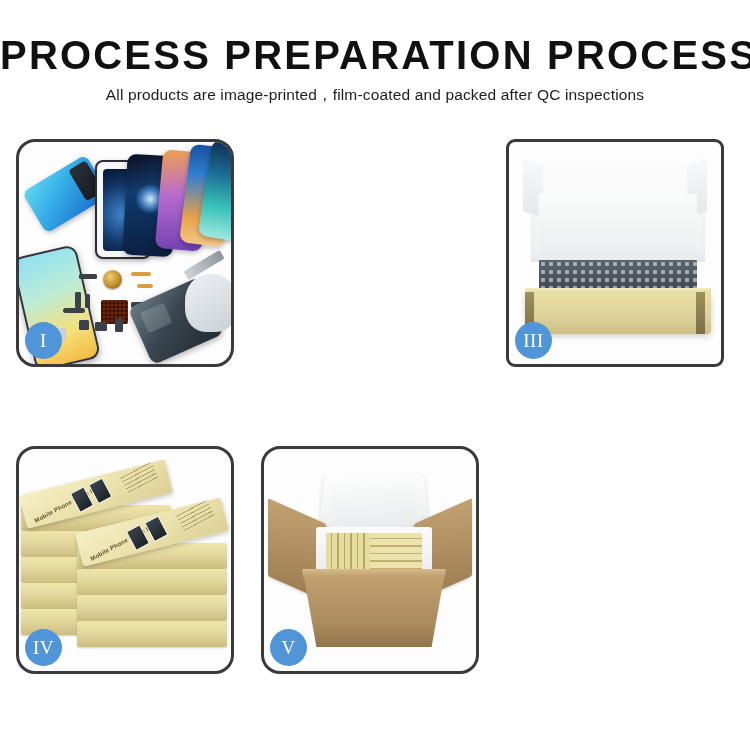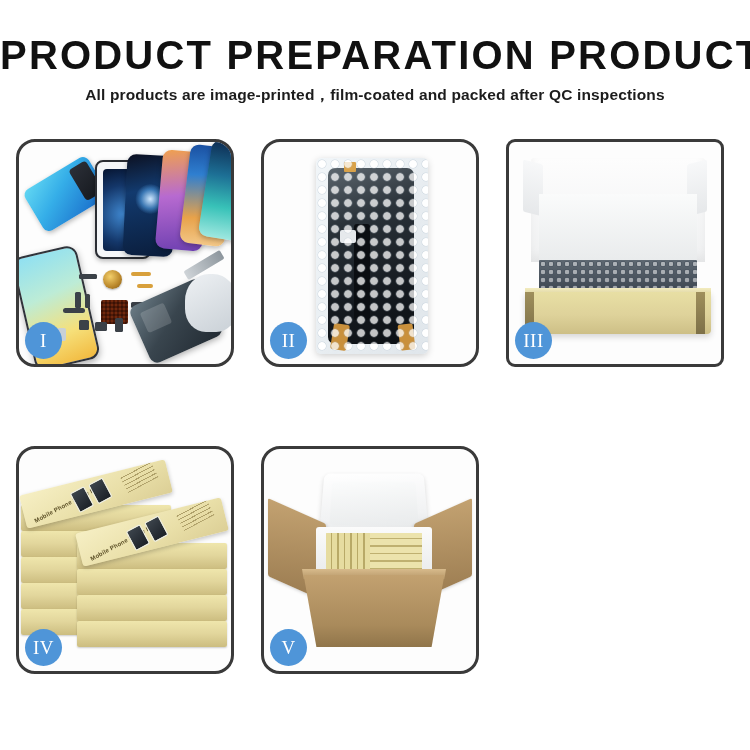--- a/index.html
+++ b/index.html
@@ -11,21 +11,21 @@
   .page{width:750px;height:750px;position:relative;}
 
   
   .header{position:absolute;left:0;top:34px;width:750px;text-align:center;}
   .title{
     font-size:40px;letter-spacing:2.2px;font-weight:700;color:#111;
     font-family:"Liberation Sans", sans-serif;line-height:1.05;
     white-space:nowrap;
   }
   .subtitle{
-    margin-top:9px;font-size:15.5px;color:#1c1c1c;font-weight:700;
+    margin-top:9px;font-size:15.5px;color:#1c1c1c;font-weight:400;
     letter-spacing:.15px;white-space:nowrap;
   }
 
   
   .grid{position:absolute;left:16px;top:139px;width:718px;height:535px;}
   .panel{
     position:absolute;width:218px;height:228px;
     border:3px solid #3a3a3a;border-radius:19px;
     background:#fdfdfd;box-sizing:border-box;overflow:hidden;
   }
@@ -202,21 +202,21 @@
       background:rgba(140,114,72,.75);transform:skewY(20deg);}
   .c-tapeB{position:absolute;left:40px;top:160px;width:14px;height:16px;
       background:rgba(140,114,72,.75);transform:skewY(20deg);}
 </style>
 </head>
 <body>
 
 <div class="page">
 
   <div class="header">
-    <div class="title">PRODUCT PREPARATION PRODUCT</div>
+    <div class="title">PROCESS PREPARATION PROCESS</div>
     <div class="subtitle">All products are image-printed，film-coated and packed after QC inspections</div>
   </div>
 
   <div class="grid">
 
     <div class="panel p1">
       <div class="scene">
         <div class="ph phA"></div>
         <div class="ph phB"></div>
         <div class="ph phC"></div>
@@ -237,33 +237,20 @@
         <div class="prt" style="left:76px;top:180px;width:12px;height:9px;"></div>
         <div class="prt" style="left:96px;top:176px;width:8px;height:14px;"></div>
         <div class="prt" style="left:38px;top:186px;width:9px;height:13px;border-radius:2px;background:#c8d0d6;"></div>
         <div class="phBack"></div>
         <div class="tweez"></div>
         <div class="hand"></div>
       </div>
       <div class="badge">I</div>
     </div>
 
-    <div class="panel p2">
-      <div class="scene">
-        <div class="bubwrap">
-          <div class="scr"></div>
-          <div class="tabTop"></div>
-          <div class="tabMid"></div>
-          <div class="tabL"></div>
-          <div class="tabR"></div>
-          <div class="bubOverlay"></div>
-        </div>
-      </div>
-      <div class="badge">II</div>
-    </div>
 
     <div class="panel p3">
       <div class="scene">
         <div class="b3lidback"></div>
         <div class="b3lidflapL"></div>
         <div class="b3lidflapR"></div>
         <div class="b3foam"></div>
         <div class="b3inner"></div>
         <div class="b3baseTop"></div>
         <div class="b3base"></div>

